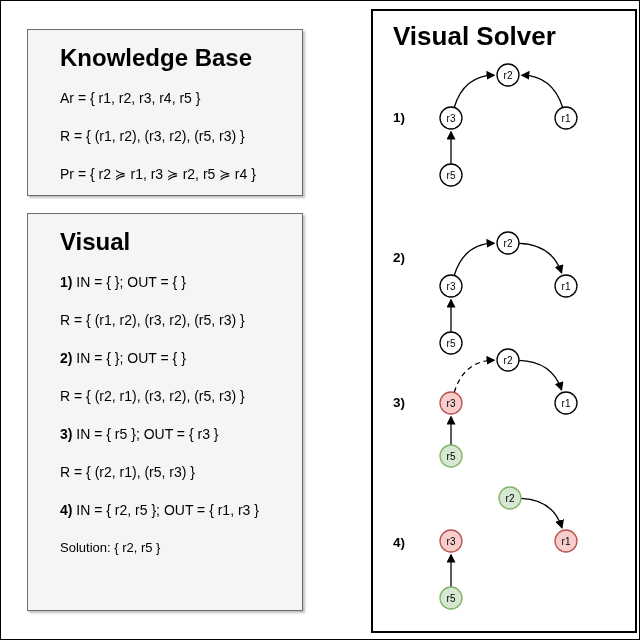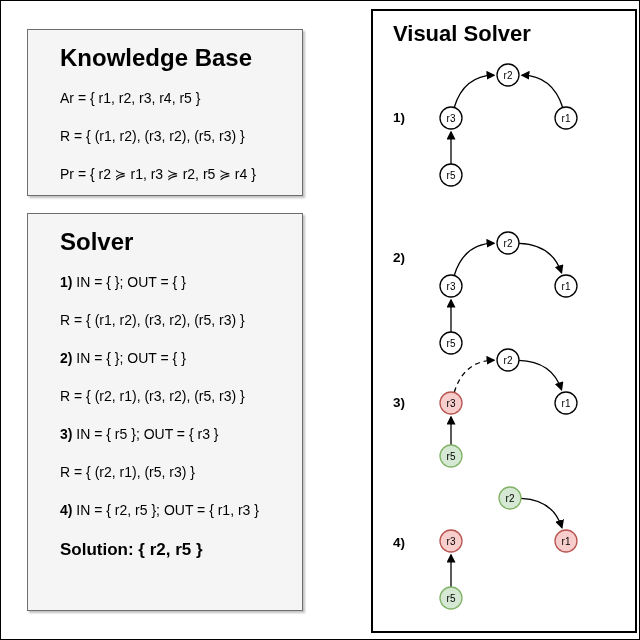--- a/index.html
+++ b/index.html
@@ -32,60 +32,60 @@
     font-size: 24px;
     font-weight: bold;
     margin: 2px 0 18px 0;
   }
   .line {
     font-size: 14px;
     margin-bottom: 22px;
     white-space: nowrap;
   }
   #solution-line {
-    font-size: 17px;
-    font-weight: bold;
+    font-size: 13px;
+    font-weight: normal;
     margin-top: 14px;
   }
   #visual-panel {
     position: absolute;
     left: 370px;
     top: 8px;
     width: 266px;
     height: 624px;
     border: 2px solid #000000;
     background: #ffffff;
     box-sizing: border-box;
   }
   #visual-title {
     position: absolute;
     left: 20px;
     top: 10px;
-    font-size: 22px;
+    font-size: 26px;
     font-weight: bold;
   }
   #graph-svg { position: absolute; left: 0; top: 0; }
   svg text { font-family: "Liberation Sans", "DejaVu Sans", sans-serif; }
 </style>
 </head>
 <body>
 
 <div id="canvas">
 
   <div class="box" id="kb-box">
     <div class="box-title">Knowledge Base</div>
     <div id="kb-lines">
         <div class="line">Ar = { r1, r2, r3, r4, r5 }</div>
         <div class="line">R = { (r1, r2), (r3, r2), (r5, r3) }</div>
         <div class="line">Pr = { r2 ≽ r1, r3 ≽ r2, r5 ≽ r4 }</div>
       </div>
   </div>
 
   <div class="box" id="solver-box">
-    <div class="box-title">Solver</div>
+    <div class="box-title">Visual</div>
     <div id="solver-lines">
         <div class="line"><b>1) </b>IN =  { }; OUT = { }</div>
         <div class="line">R = { (r1, r2), (r3, r2), (r5, r3) }</div>
         <div class="line"><b>2) </b>IN = { }; OUT = { }</div>
         <div class="line">R = { (r2, r1), (r3, r2), (r5, r3) }</div>
         <div class="line"><b>3) </b>IN = { r5 }; OUT = { r3 }</div>
         <div class="line">R = { (r2, r1), (r5, r3) }</div>
         <div class="line"><b>4) </b>IN = { r2, r5 }; OUT = { r1, r3 }</div>
       </div>
     <div id="solution-line">Solution: { r2, r5 }</div>

